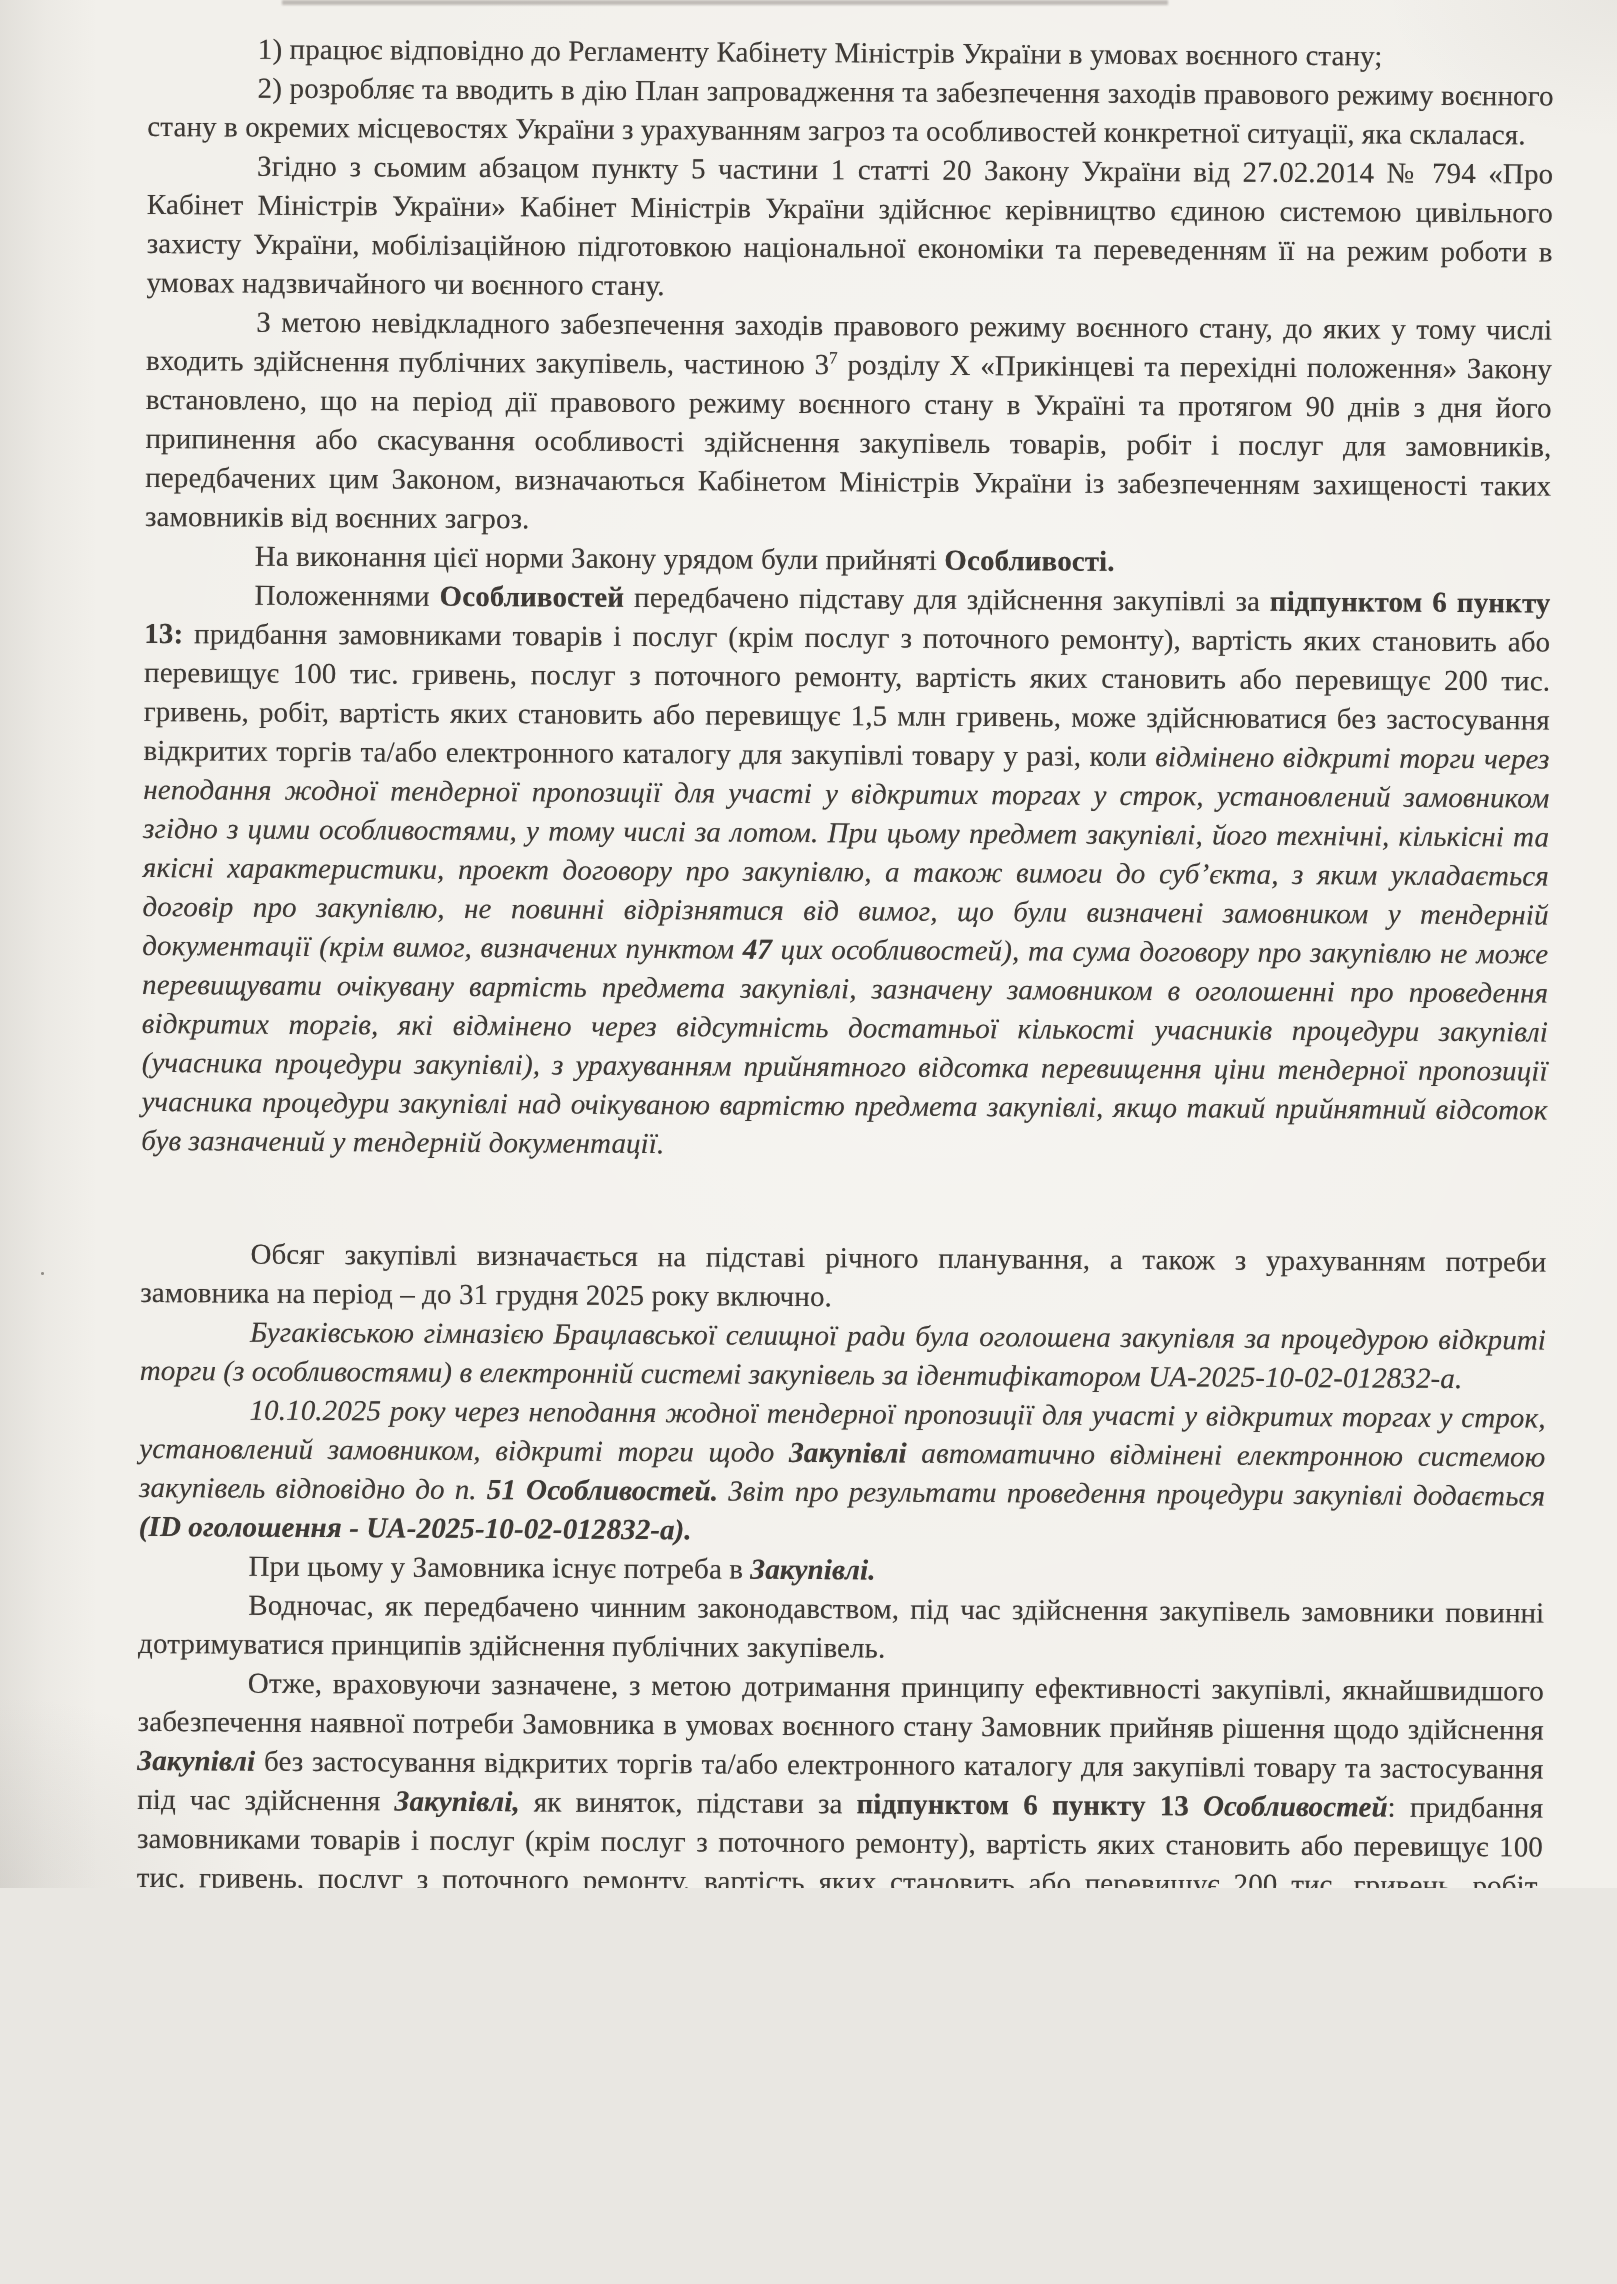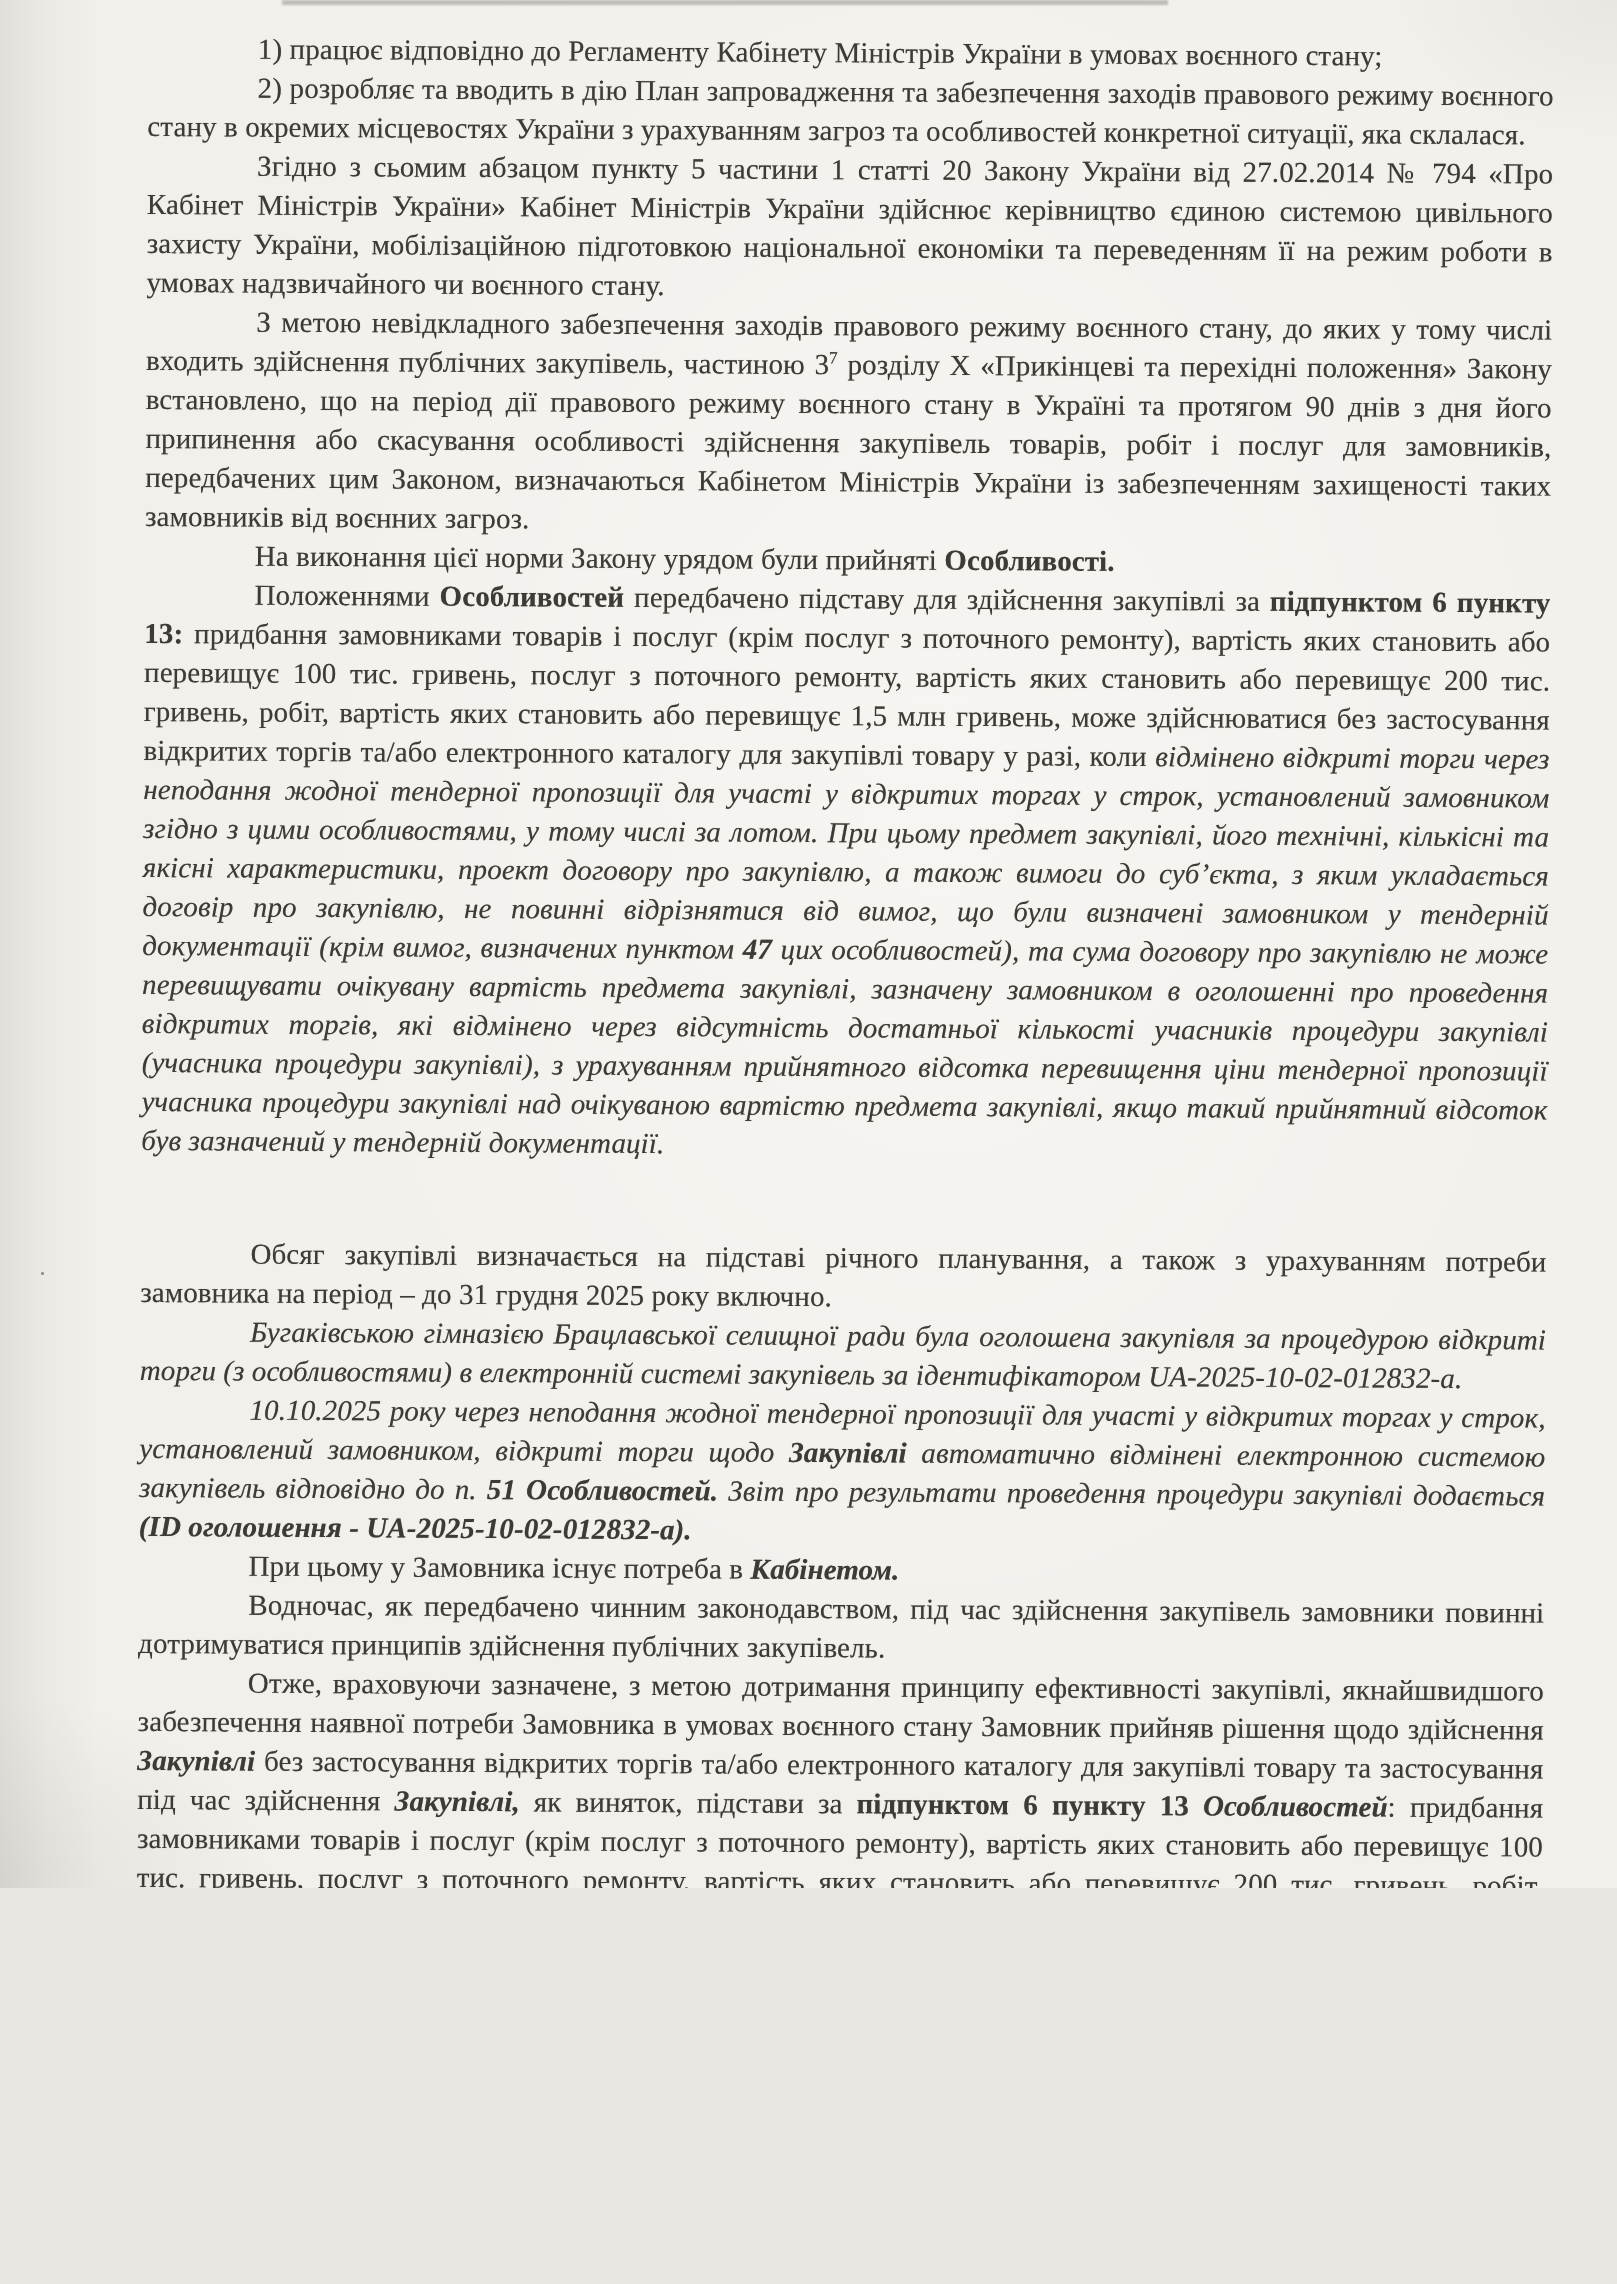--- a/index.html
+++ b/index.html
@@ -78,21 +78,21 @@
     <p><span>На виконання цієї норми Закону урядом були прийняті </span><span class="b">Особливості.</span></p>
 
     <p><span>Положеннями </span><span class="b">Особливостей</span><span> передбачено підставу для здійснення закупівлі за </span><span class="b">підпунктом 6 пункту 13:</span><span> придбання замовниками товарів і послуг (крім послуг з поточного ремонту), вартість яких становить або перевищує 100 тис. гривень, послуг з поточного ремонту, вартість яких становить або перевищує 200 тис. гривень, робіт, вартість яких становить або перевищує 1,5 млн гривень, може здійснюватися без застосування відкритих торгів та/або електронного каталогу для закупівлі товару у разі, коли </span><span class="i">відмінено відкриті торги через неподання жодної тендерної пропозиції для участі у відкритих торгах у строк, установлений замовником згідно з цими особливостями, у тому числі за лотом. При цьому предмет закупівлі, його технічні, кількісні та якісні характеристики, проект договору про закупівлю, а також вимоги до суб’єкта, з яким укладається договір про закупівлю, не повинні відрізнятися від вимог, що були визначені замовником у тендерній документації (крім вимог, визначених пунктом </span><span class="bi">47</span><span class="i"> цих особливостей), та сума договору про закупівлю не може перевищувати очікувану вартість предмета закупівлі, зазначену замовником в оголошенні про проведення відкритих торгів, які відмінено через відсутність достатньої кількості учасників процедури закупівлі (учасника процедури закупівлі), з урахуванням прийнятного відсотка перевищення ціни тендерної пропозиції учасника процедури закупівлі над очікуваною вартістю предмета закупівлі, якщо такий прийнятний відсоток був зазначений у тендерній документації.</span></p>
 
     <p class="gap-before"><span>Обсяг закупівлі визначається на підставі річного планування, а також з урахуванням потреби замовника на період – до 31 грудня 2025 року включно.</span></p>
 
     <p><span class="i">Бугаківською гімназією Брацлавської селищної ради була оголошена закупівля за процедурою відкриті торги (з особливостями) в електронній системі закупівель за ідентифікатором UA-2025-10-02-012832-а.</span></p>
 
     <p><span class="i">10.10.2025  року через неподання жодної тендерної пропозиції для участі у відкритих торгах у строк, установлений замовником, відкриті торги щодо </span><span class="bi">Закупівлі</span><span class="i"> автоматично відмінені електронною системою закупівель відповідно до п. </span><span class="bi">51 Особливостей.</span><span class="i"> Звіт про результати проведення процедури закупівлі додається </span><span class="bi">(ID оголошення - UA-2025-10-02-012832-а).</span></p>
 
-    <p><span>При цьому у Замовника існує  потреба в </span><span class="bi">Кабінетом.</span></p>
+    <p><span>При цьому у Замовника існує  потреба в </span><span class="bi">Закупівлі.</span></p>
 
     <p><span>Водночас, як передбачено чинним законодавством, під час здійснення закупівель замовники повинні дотримуватися принципів здійснення публічних закупівель.</span></p>
 
     <p><span>Отже, враховуючи зазначене, з метою дотримання принципу ефективності закупівлі, якнайшвидшого забезпечення наявної потреби Замовника в умовах воєнного стану Замовник прийняв рішення щодо здійснення </span><span class="bi">Закупівлі</span><span> без застосування відкритих торгів та/або електронного каталогу для закупівлі товару та застосування під час здійснення </span><span class="bi">Закупівлі,</span><span> як виняток, підстави за </span><span class="b">підпунктом 6 пункту 13 </span><span class="bi">Особливостей</span><span>: придбання замовниками товарів і послуг (крім послуг з поточного ремонту), вартість яких становить або перевищує 100 тис. гривень, послуг з поточного ремонту, вартість яких становить або перевищує 200 тис. гривень, робіт, вартість яких становить або перевищує 1,5 млн гривень, може здійснюватися без застосування відкритих торгів та/або електронного каталогу для закупівлі товару у разі, коли </span><span class="i">відмінено відкриті торги через неподання жодної тендерної пропозиції для участі у відкритих торгах у строк, установлений замовником згідно з цими особливостями, у тому числі за лотом.</span></p>
 
   </div>
 </div>
 
 
 </body></html>

